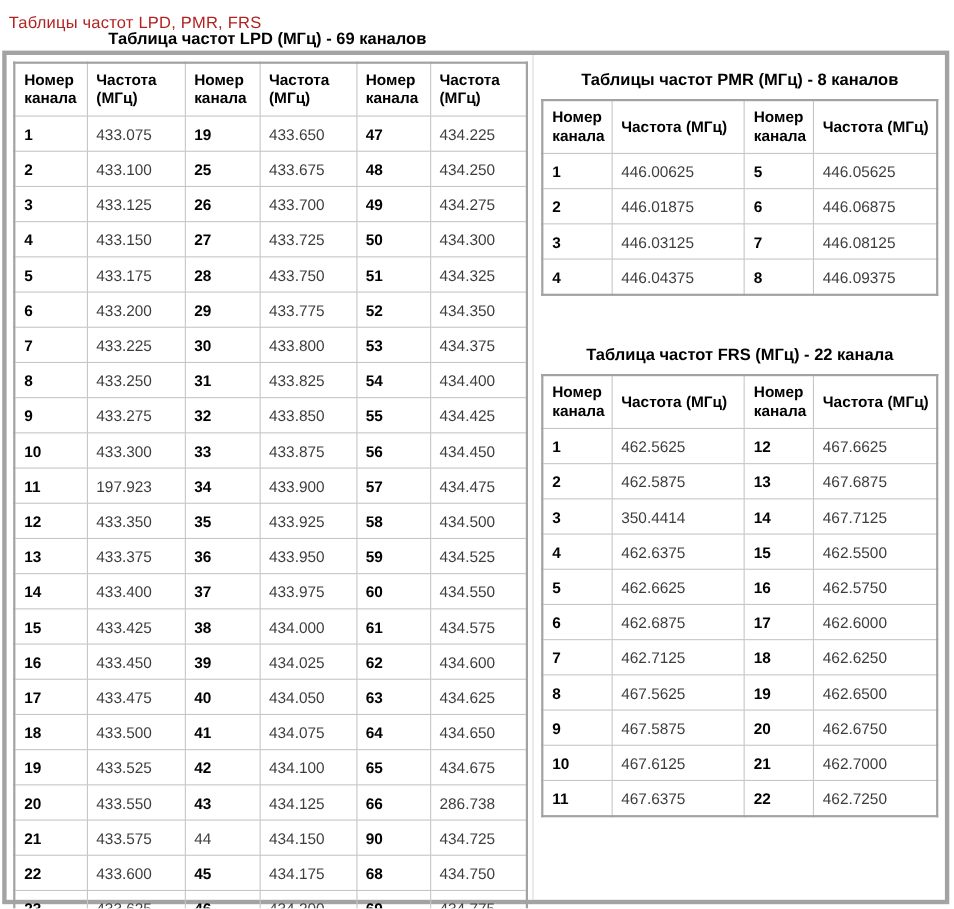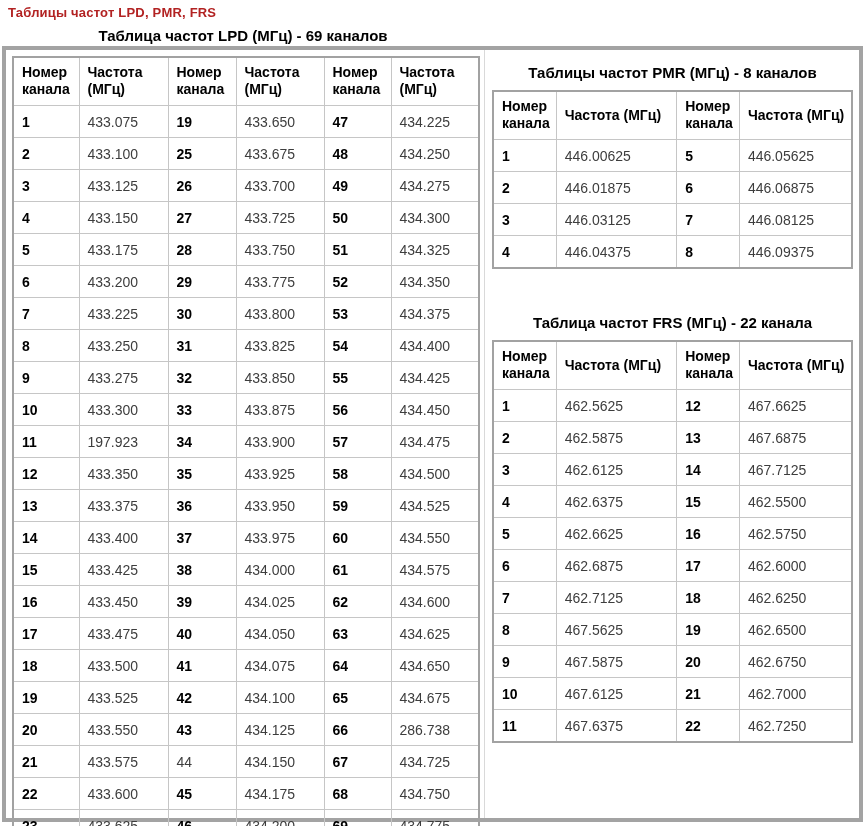--- a/index.html
+++ b/index.html
@@ -8,23 +8,23 @@
     width: 867px;
     height: 826px;
     background: #ffffff;
     font-family: "Liberation Sans", sans-serif;
     color: #000;
     overflow: hidden;
   }
   .page-title {
     position: absolute;
     left: 8px;
-    top: 5px;
-    font-size: 13px;
-    font-weight: bold;
+    top: 12px;
+    font-size: 15px;
+    font-weight: normal;
     letter-spacing: 0.2px;
   }
   .lpd-caption {
     position: absolute;
     left: 8px;
     top: 27px;
     width: 470px;
     text-align: center;
     font-size: 15px;
     font-weight: bold;
@@ -279,21 +279,21 @@
               <td class="channel-cell">43</td>
               <td class="frequency-cell">434.125</td>
               <td class="channel-cell">66</td>
               <td class="frequency-cell">286.738</td>
             </tr>
             <tr>
               <td class="channel-cell">21</td>
               <td class="frequency-cell">433.575</td>
               <td class="channel-cell plain">44</td>
               <td class="frequency-cell">434.150</td>
-              <td class="channel-cell">67</td>
+              <td class="channel-cell">90</td>
               <td class="frequency-cell">434.725</td>
             </tr>
             <tr>
               <td class="channel-cell">22</td>
               <td class="frequency-cell">433.600</td>
               <td class="channel-cell">45</td>
               <td class="frequency-cell">434.175</td>
               <td class="channel-cell">68</td>
               <td class="frequency-cell">434.750</td>
             </tr>
@@ -381,21 +381,21 @@
               <td class="frequency-cell">467.6625</td>
             </tr>
             <tr>
               <td class="channel-cell">2</td>
               <td class="frequency-cell">462.5875</td>
               <td class="channel-cell">13</td>
               <td class="frequency-cell">467.6875</td>
             </tr>
             <tr>
               <td class="channel-cell">3</td>
-              <td class="frequency-cell">462.6125</td>
+              <td class="frequency-cell">350.4414</td>
               <td class="channel-cell">14</td>
               <td class="frequency-cell">467.7125</td>
             </tr>
             <tr>
               <td class="channel-cell">4</td>
               <td class="frequency-cell">462.6375</td>
               <td class="channel-cell">15</td>
               <td class="frequency-cell">462.5500</td>
             </tr>
             <tr>

